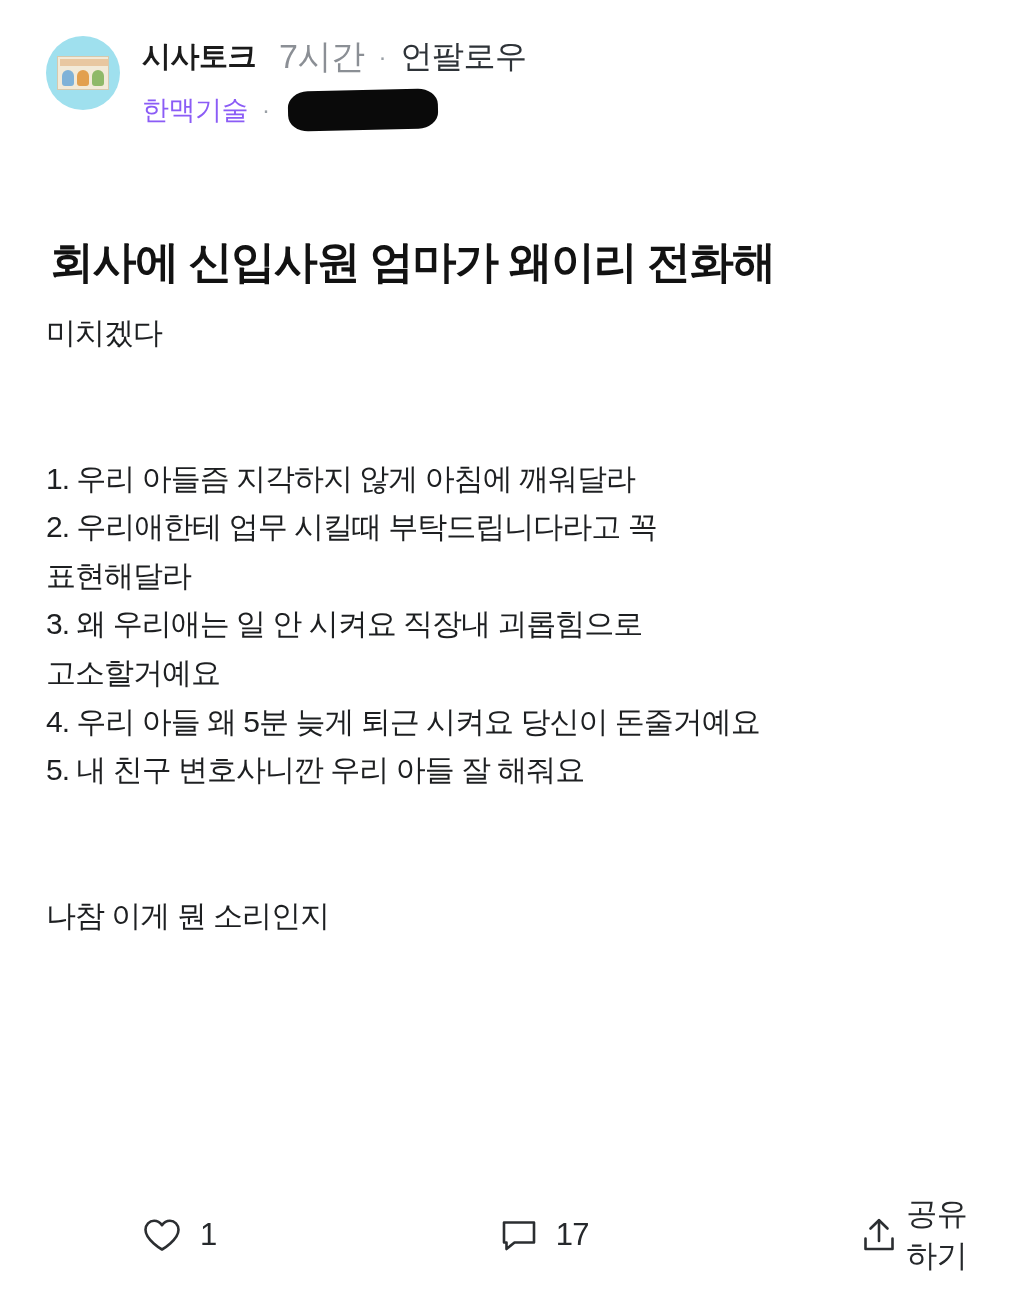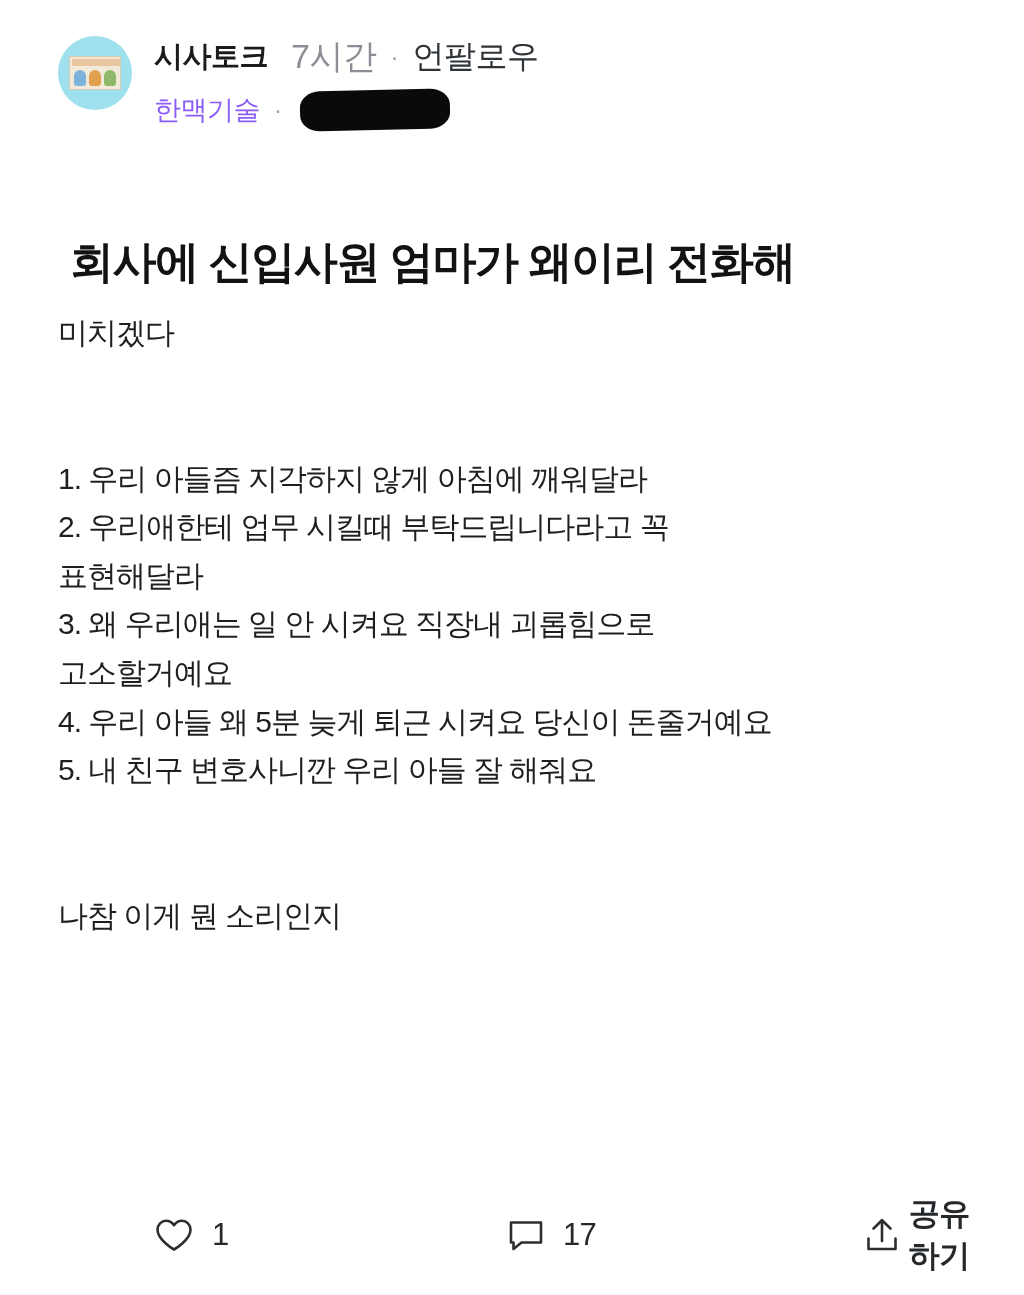--- a/index.html
+++ b/index.html
@@ -15,21 +15,20 @@
     overflow: hidden;
   }
 
   .post {
     position: relative;
     width: 1024px;
     height: 1295px;
     box-sizing: border-box;
     display: flex;
     flex-direction: column;
-    padding-left: 12px;
   }
 
   
   .post-header {
     display: flex;
     align-items: flex-start;
     padding: 32px 40px 0 46px;
     box-sizing: border-box;
   }
 
@@ -133,21 +132,21 @@
     padding: 0 46px;
     box-sizing: border-box;
     flex: 1 1 auto;
   }
 
   .title {
     font-size: 44px;
     font-weight: bold;
     color: #121212;
     letter-spacing: -1.4px;
-    margin: 106px 0 0 12px;
+    margin: 106px 0 0 4px;
     line-height: 1.2;
   }
 
   .content {
     font-size: 30px;
     line-height: 1.62;
     color: #1d1f21;
     letter-spacing: -1px;
     margin-top: 20px;
     white-space: pre-wrap;
@@ -167,21 +166,21 @@
     color: #26292c;
     font-size: 31px;
     letter-spacing: -0.6px;
   }
   .action.like { width: 330px; padding-left: 96px; }
   .action.comment { width: 340px; padding-left: 126px; align-items: flex-end; }
   .action.share { flex: 1 1 auto; justify-content: flex-start; padding-left: 122px; }
 
   .action svg { display: block; }
   .action .lbl { margin-left: 18px; }
-  .action.share .lbl { margin-left: 8px; font-weight: bold; }
+  .action.share .lbl { margin-left: 8px; }
 </style>
 </head>
 <body>
 
 <div class="post">
 
   <div class="post-header">
 
     <div class="avatar">
       <div class="thumb">

